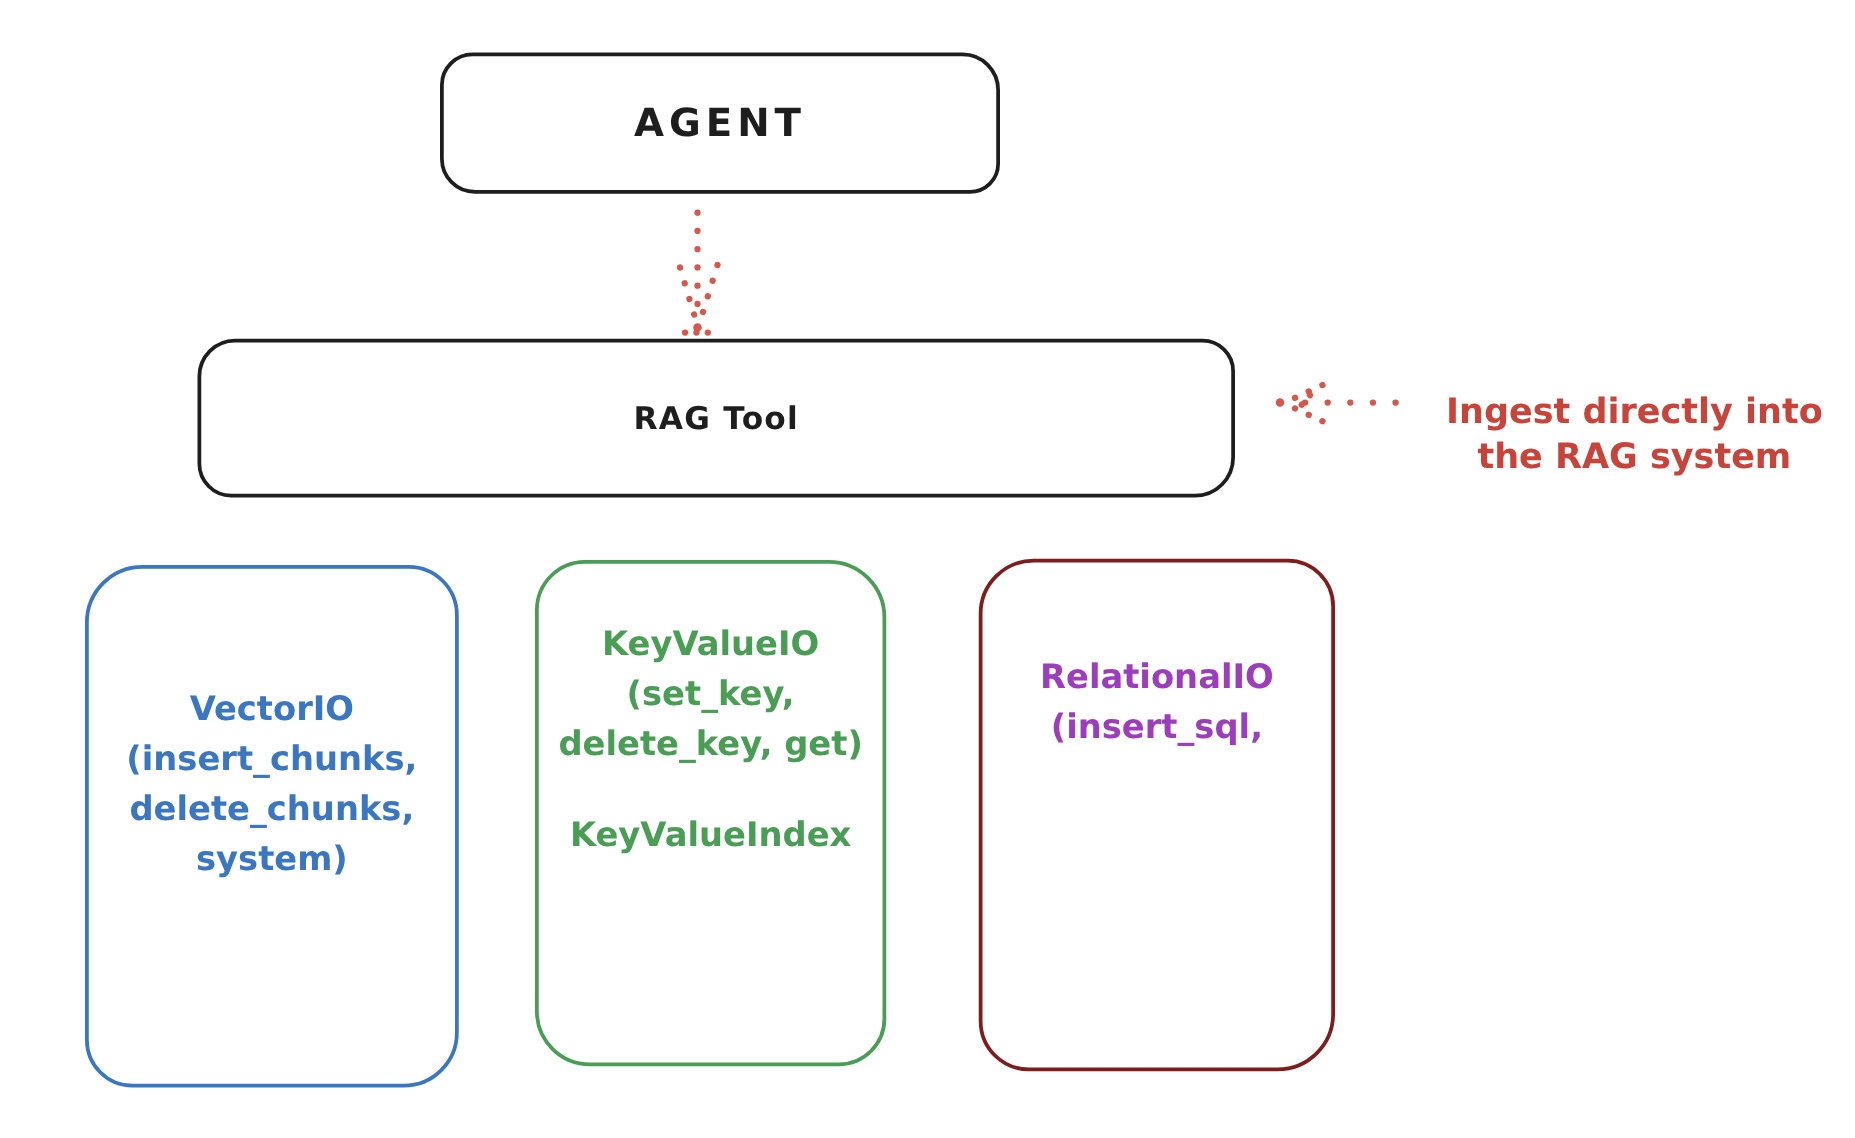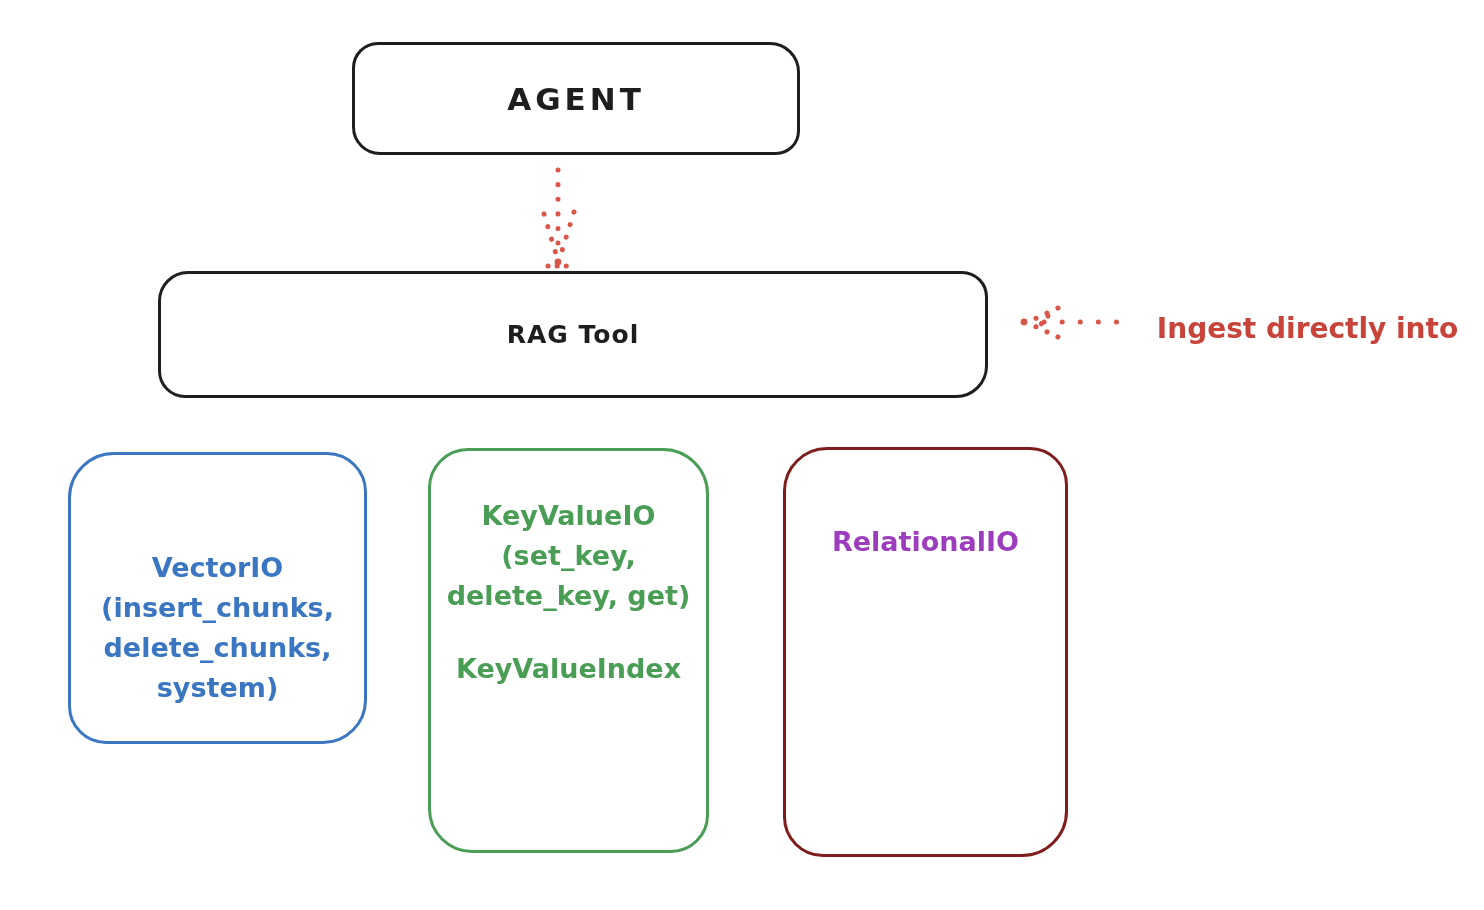--- a/index.html
+++ b/index.html
@@ -54,21 +54,21 @@
     position: absolute;
     background: #ffffff;
     box-sizing: border-box;
     text-align: center;
     font-size: 27px;
     font-weight: 600;
     line-height: 40px;
   }
   .storage .idx { margin-top: 33px; }
   .storage-vector {
-    left: 68px; top: 452px; width: 299px; height: 292px;
+    left: 68px; top: 452px; width: 299px; height: 418px;
     border: 3px solid #3b76c2;
     border-radius: 46px 40px 44px 38px;
     color: #3b76c2;
     padding-top: 93px;
   }
   .storage-keyvalue {
     left: 428px; top: 448px; width: 281px; height: 405px;
     border: 3px solid #4a9d55;
     border-radius: 40px 46px 38px 44px;
     color: #4a9d55;
@@ -109,33 +109,35 @@
       <path d="M1044,322 L1133,322" stroke-dasharray="0.1 18"></path>
       <path d="M1058,308 L1028,322" stroke-dasharray="0.1 12"></path>
       <path d="M1058,337 L1028,323" stroke-dasharray="0.1 12"></path>
       <path d="M1048,316 L1036,330" stroke-dasharray="0.1 10"></path>
       <circle cx="1024" cy="322" r="3.4" fill="#d9564b" stroke="none"></circle>
     </g>
   </svg>
 
   <div class="annotation">
     <div>Ingest directly into</div>
+    <div>the RAG system</div>
   </div>
 
   <div class="storage storage-vector">
     <div>VectorIO</div>
     <div>(insert_chunks,</div>
     <div>delete_chunks,</div>
     <div>system)</div>
   </div>
 
   <div class="storage storage-keyvalue">
     <div>KeyValueIO</div>
     <div>(set_key,</div>
     <div>delete_key, get)</div>
     <div class="idx">KeyValueIndex</div>
   </div>
 
   <div class="storage storage-relational">
     <div>RelationalIO</div>
+    <div>(insert_sql,</div>
   </div>
 
 </div>
 
 </body></html>

